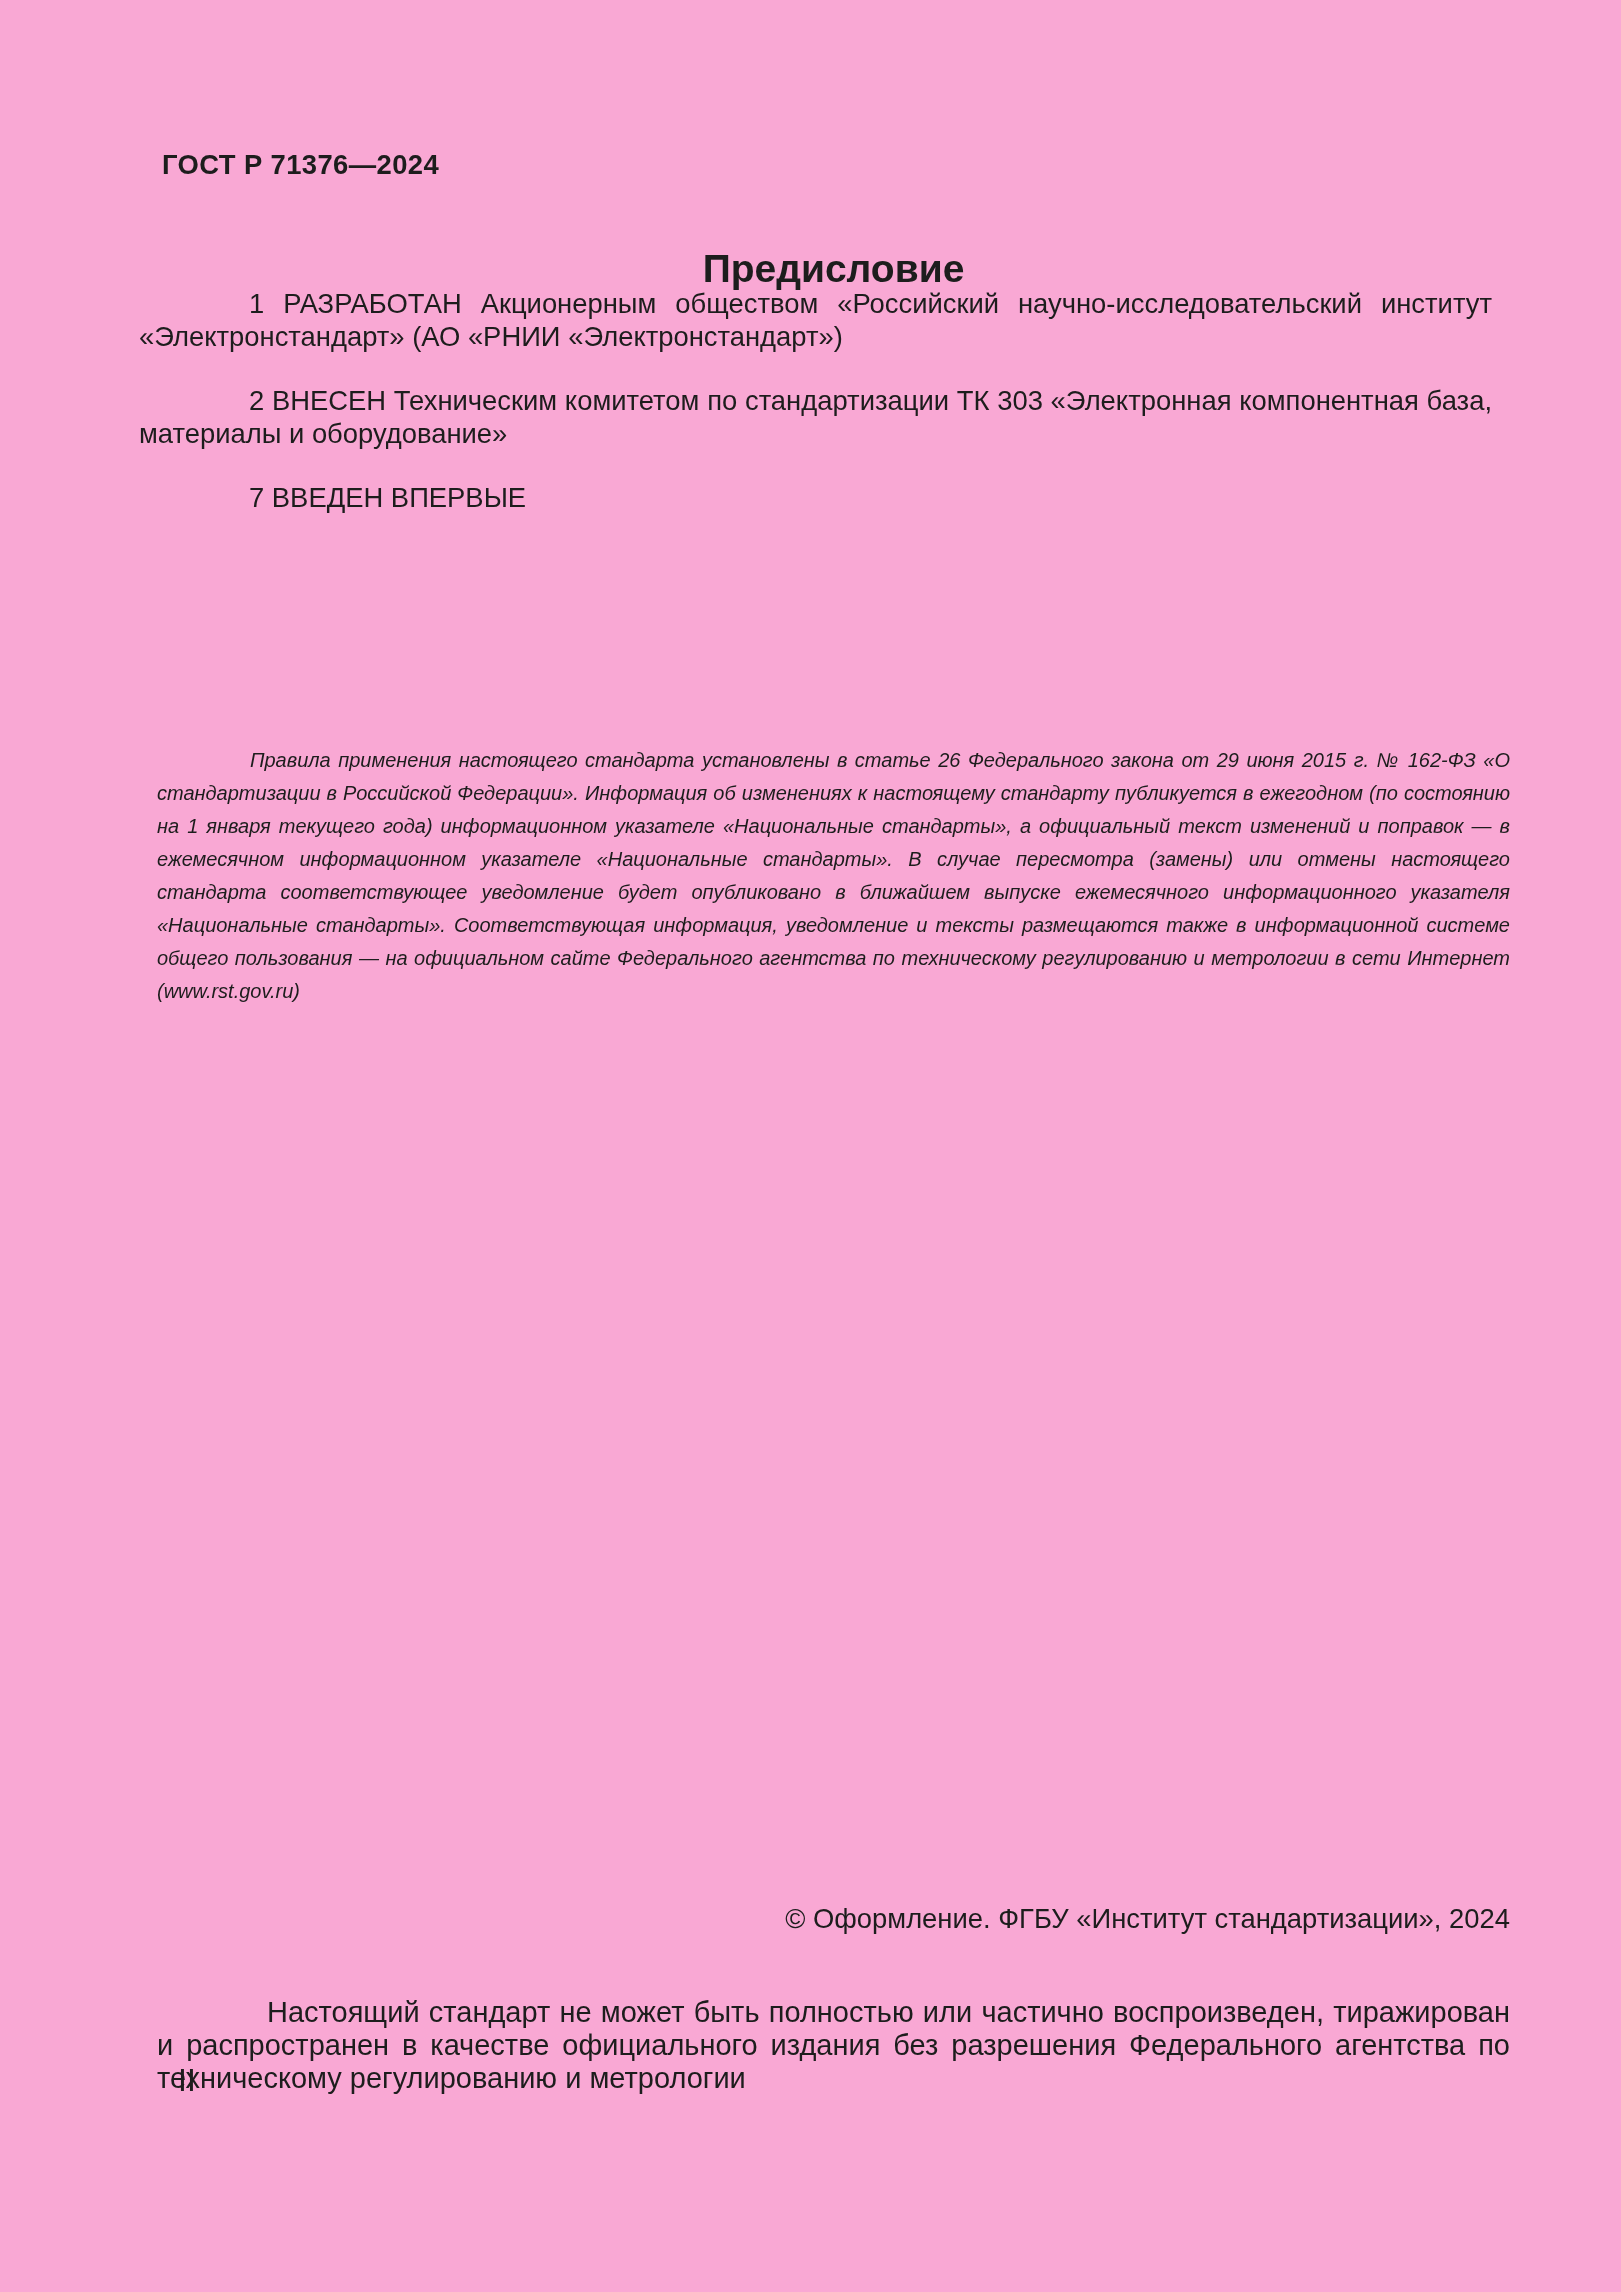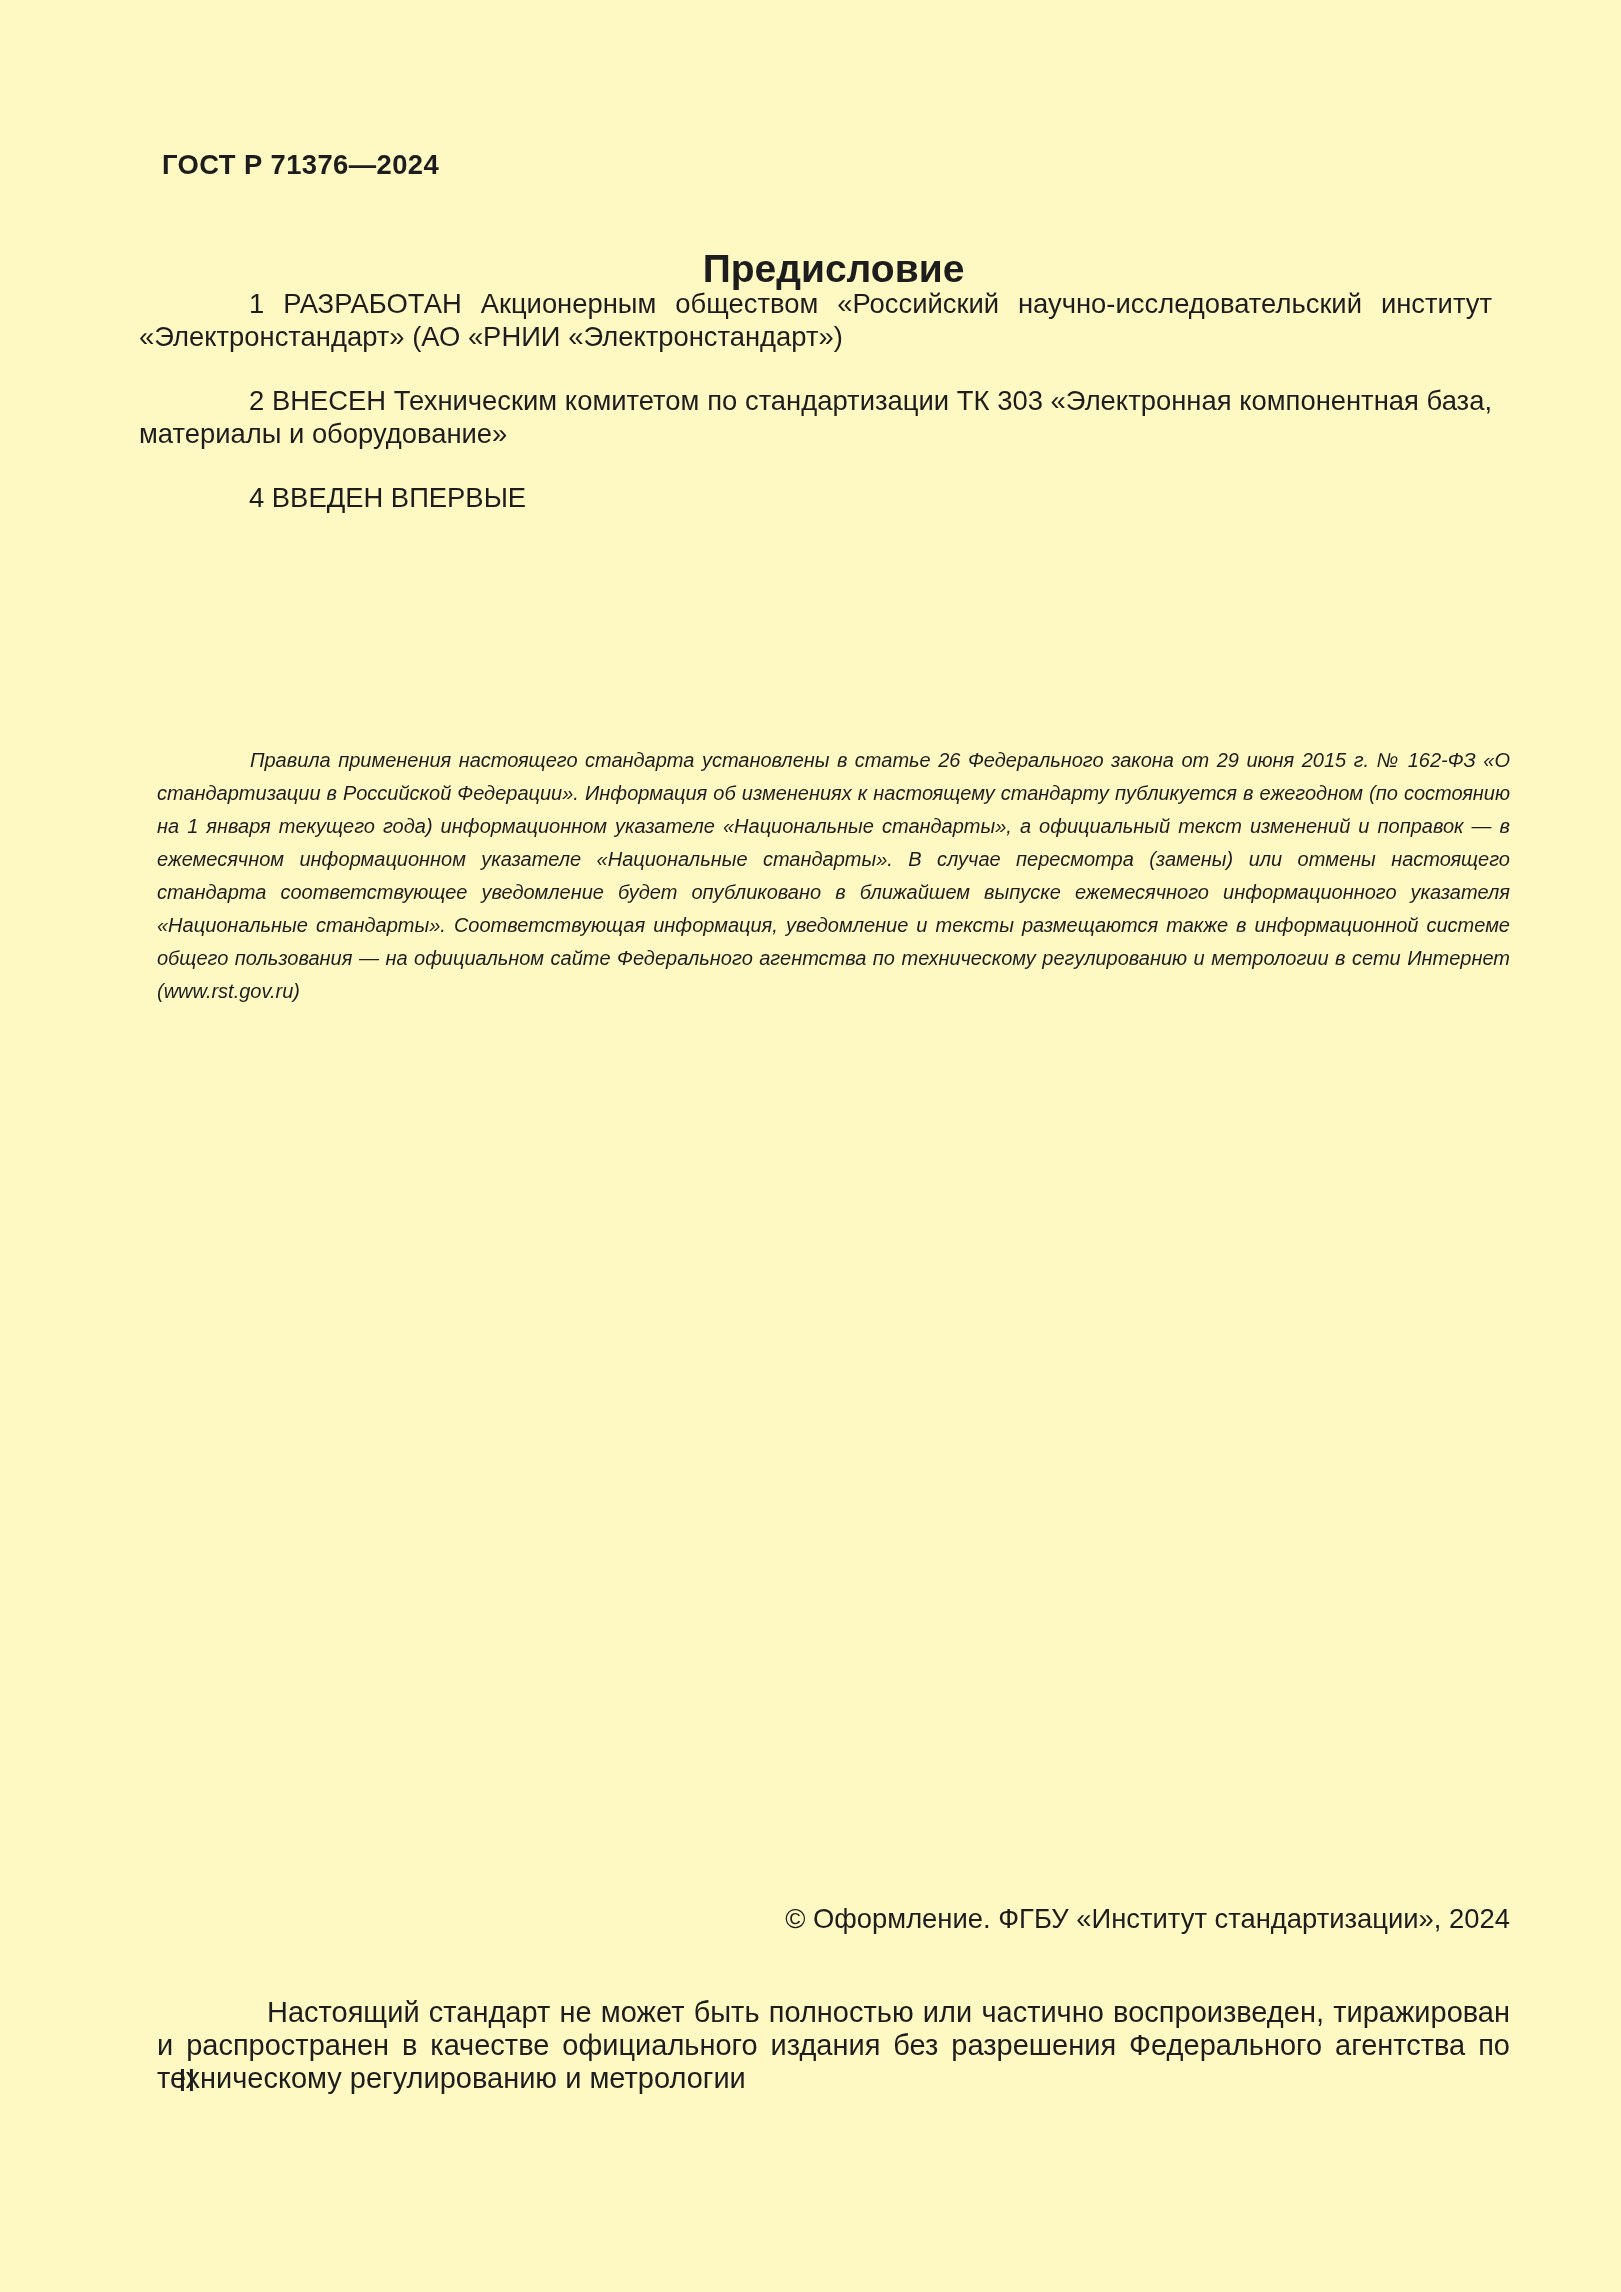--- a/index.html
+++ b/index.html
@@ -6,21 +6,21 @@
   * { box-sizing: border-box; }
   html, body {
     margin: 0;
     padding: 0;
     background: #ffffff;
   }
   .page {
     position: relative;
     width: 1621px;
     height: 2293px;
-    background: #fef9c3;
+    background: #f9a8d4;
     color: #1d1d1d;
     font-family: "Liberation Sans", sans-serif;
     overflow: hidden;
   }
   .doc-number {
     position: absolute;
     left: 162px;
     top: 149px;
     font-size: 27.4px;
     font-weight: bold;
@@ -93,21 +93,21 @@
 
 <div class="page">
 
   <div class="doc-number">ГОСТ Р 71376—2024</div>
 
   <h1 class="page-title">Предисловие</h1>
 
   <div class="foreword">
     <p class="foreword-item">1 РАЗРАБОТАН Акционерным обществом «Российский научно-исследовательский институт «Электронстандарт» (АО «РНИИ «Электронстандарт»)</p>
     <p class="foreword-item">2 ВНЕСЕН Техническим комитетом по стандартизации ТК 303 «Электронная компонентная база, материалы и оборудование»</p>
-    <p class="foreword-item">4 ВВЕДЕН ВПЕРВЫЕ</p>
+    <p class="foreword-item">7 ВВЕДЕН ВПЕРВЫЕ</p>
   </div>
 
   <p class="legal-notice">Правила применения настоящего стандарта установлены в статье 26 Федерального закона от 29 июня 2015 г. № 162-ФЗ «О стандартизации в Российской Федерации». Информация об изменениях к настоящему стандарту публикуется в ежегодном (по состоянию на 1 января текущего года) информационном указателе «Национальные стандарты», а официальный текст изменений и поправок — в ежемесячном информационном указателе «Национальные стандарты». В случае пересмотра (замены) или отмены настоящего стандарта соответствующее уведомление будет опубликовано в ближайшем выпуске ежемесячного информационного указателя «Национальные стандарты». Соответствующая информация, уведомление и тексты размещаются также в информационной системе общего пользования — на официальном сайте Федерального агентства по техническому регулированию и метрологии в сети Интернет (www.rst.gov.ru)</p>
 
   <div class="copyright-line">© Оформление. ФГБУ «Институт стандартизации», 2024</div>
 
   <p class="reproduction-notice">Настоящий стандарт не может быть полностью или частично воспроизведен, тиражирован и распространен в качестве официального издания без разрешения Федерального агентства по техническому регулированию и метрологии</p>
 
   <div class="page-number">II</div>
 

